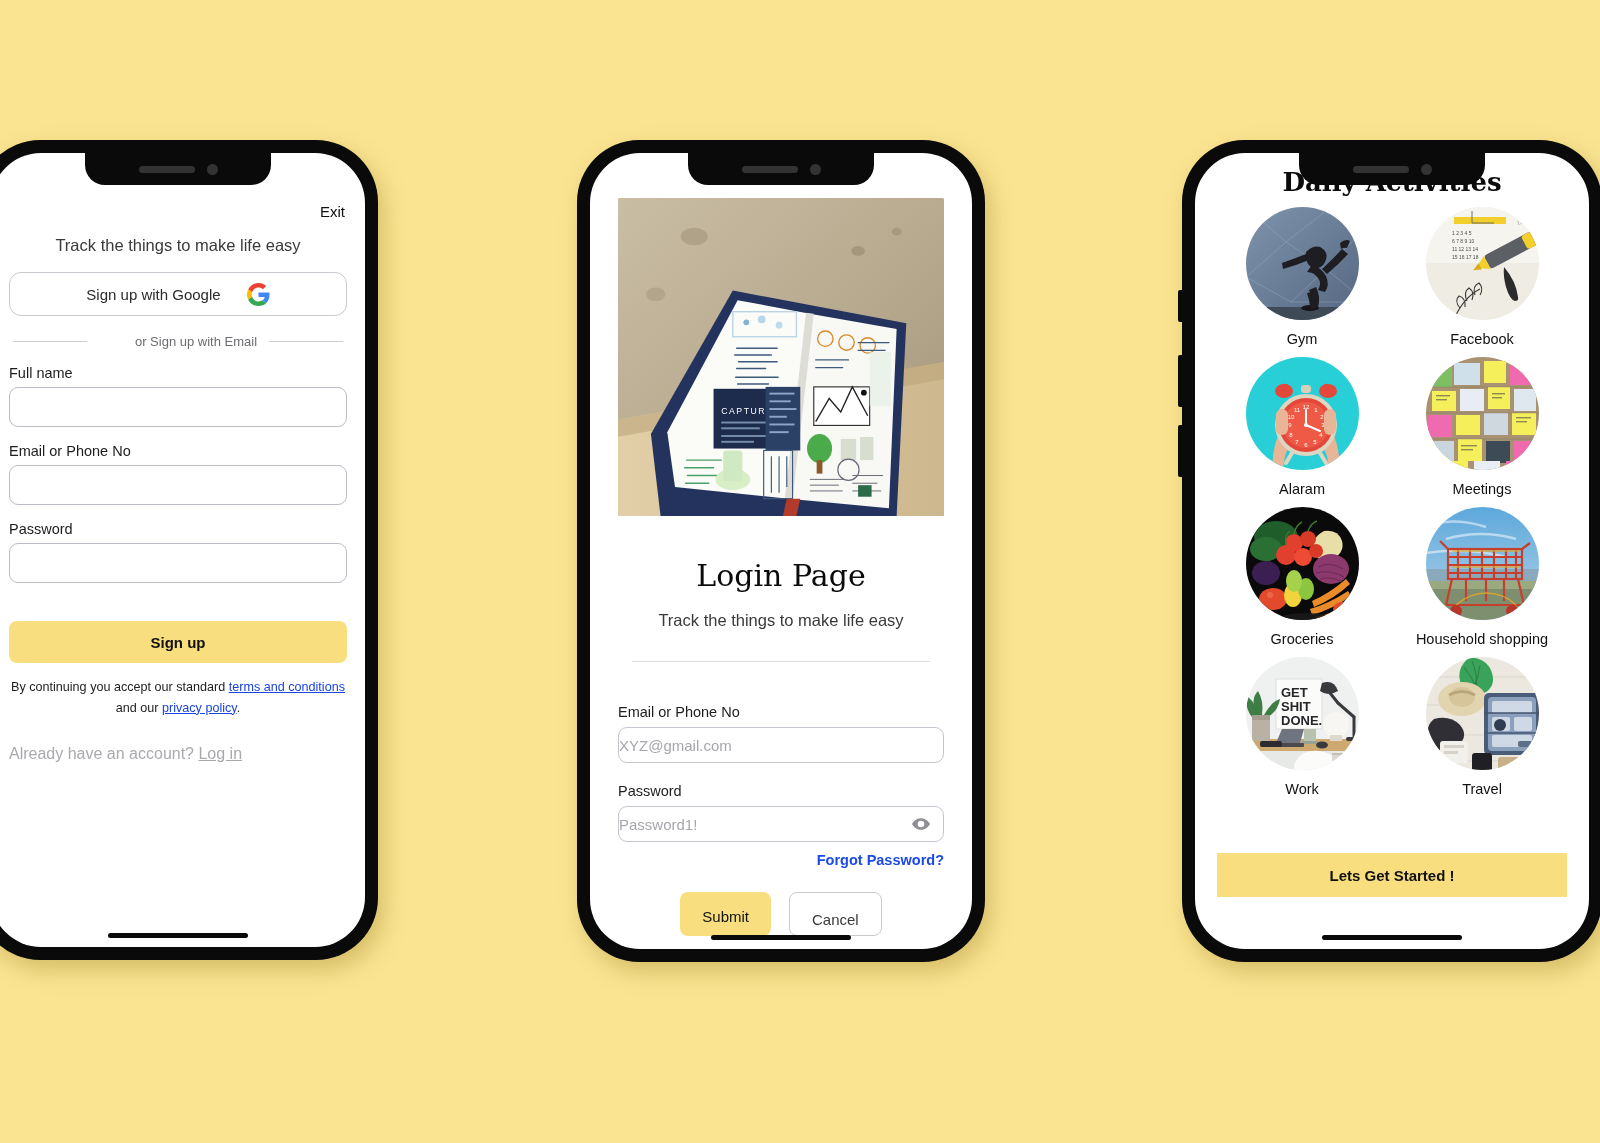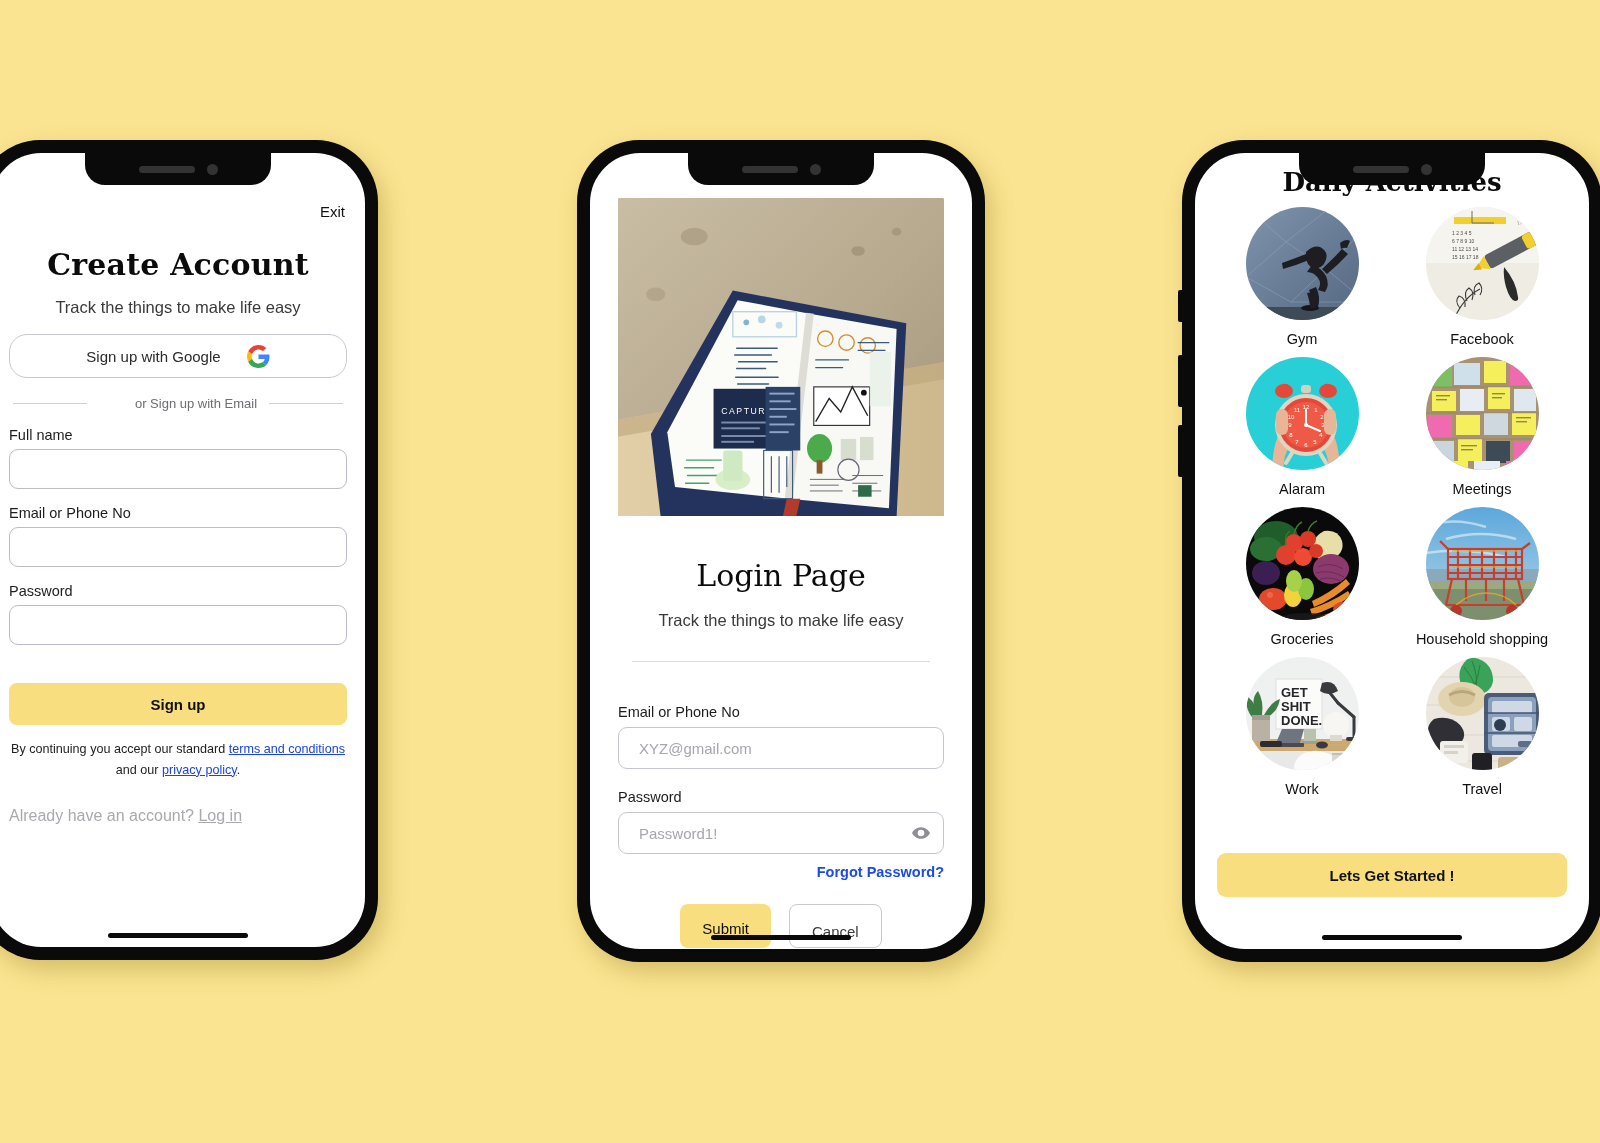--- a/index.html
+++ b/index.html
@@ -111,21 +111,21 @@
   .p1-sub {
     text-align: center;
     font-size: 16.5px;
     color: #3a3a3a;
     margin-top: 16px;
   }
   .social-btn {
     margin-top: 17px;
     height: 44px;
     border: 1px solid #c9c9cf;
-    border-radius: 18px;
+    border-radius: 12px;
     display: flex;
     align-items: center;
     justify-content: center;
     gap: 26px;
     background: #fff;
     font-size: 15px;
     color: #2b2b2b;
     cursor: pointer;
   }
   .social-btn:first-of-type { margin-top: 22px; }
@@ -224,24 +224,24 @@
   .p2-flabel {
     font-size: 14.5px;
     color: #1d1d1f;
     margin-top: 42px;
     margin-bottom: 7px;
   }
   .p2-flabel.second { margin-top: 20px; }
   .p2-input-wrap { position: relative; }
   .p2-input {
     width: 100%;
-    height: 42px;
+    height: 36px;
     border: 1px solid #c5c5cf;
     border-radius: 9px;
-    padding: 0 40px 0 20px;
+    padding: 0 40px 0 0;
     font-size: 15px;
     font-family: "Liberation Sans", sans-serif;
     color: #111;
     outline: none;
     background: #fff;
   }
   .p2-input::placeholder { color: #a6a6ad; }
   .eye-icon {
     position: absolute;
     right: 13px;
@@ -330,42 +330,41 @@
     white-space: nowrap;
   }
   .p3-cta {
     position: absolute;
     left: 22px;
     right: 22px;
     bottom: 52px;
     height: 44px;
     background: #f8de7e;
     border: none;
-    border-radius: 9px;
+    border-radius: 0;
     font-size: 15px;
     font-weight: 700;
     color: #111;
     font-family: "Liberation Sans", sans-serif;
     cursor: pointer;
   }
 </style>
 </head>
 <body>
 
 <div class="stage">
 
   <div class="phone" id="phone1">
     <div class="screen">
       <div class="notch">
         <span class="speaker"></span>
         <span class="camera"></span>
       </div>
 
       <div class="p1-exit">Exit</div>
-      <div class="p1-title">Create Account</div>
       <div class="p1-sub">Track the things to make life easy</div>
 
       <div class="social-btn">
         <span>Sign up with Google</span>
         <span class="gicon">
           <svg viewBox="0 0 48 48" width="23" height="23">
             <path fill="#EA4335" d="M24 9.5c3.54 0 6.71 1.22 9.21 3.6l6.85-6.85C35.9 2.38 30.47 0 24 0 14.62 0 6.51 5.38 2.56 13.22l7.98 6.19C12.43 13.72 17.74 9.5 24 9.5z"></path>
             <path fill="#4285F4" d="M46.98 24.55c0-1.57-.15-3.09-.38-4.55H24v9.02h12.94c-.58 2.96-2.26 5.48-4.78 7.18l7.73 6c4.51-4.18 7.09-10.36 7.09-17.65z"></path>
             <path fill="#FBBC05" d="M10.53 28.59c-.48-1.45-.76-2.99-.76-4.59s.27-3.14.76-4.59l-7.98-6.19C.92 16.46 0 20.12 0 24c0 3.88.92 7.54 2.56 10.78l7.97-6.19z"></path>
             <path fill="#34A853" d="M24 48c6.48 0 11.93-2.13 15.89-5.81l-7.73-6c-2.15 1.45-4.92 2.3-8.16 2.3-6.26 0-11.57-4.22-13.47-9.91l-7.98 6.19C6.51 42.62 14.62 48 24 48z"></path>

